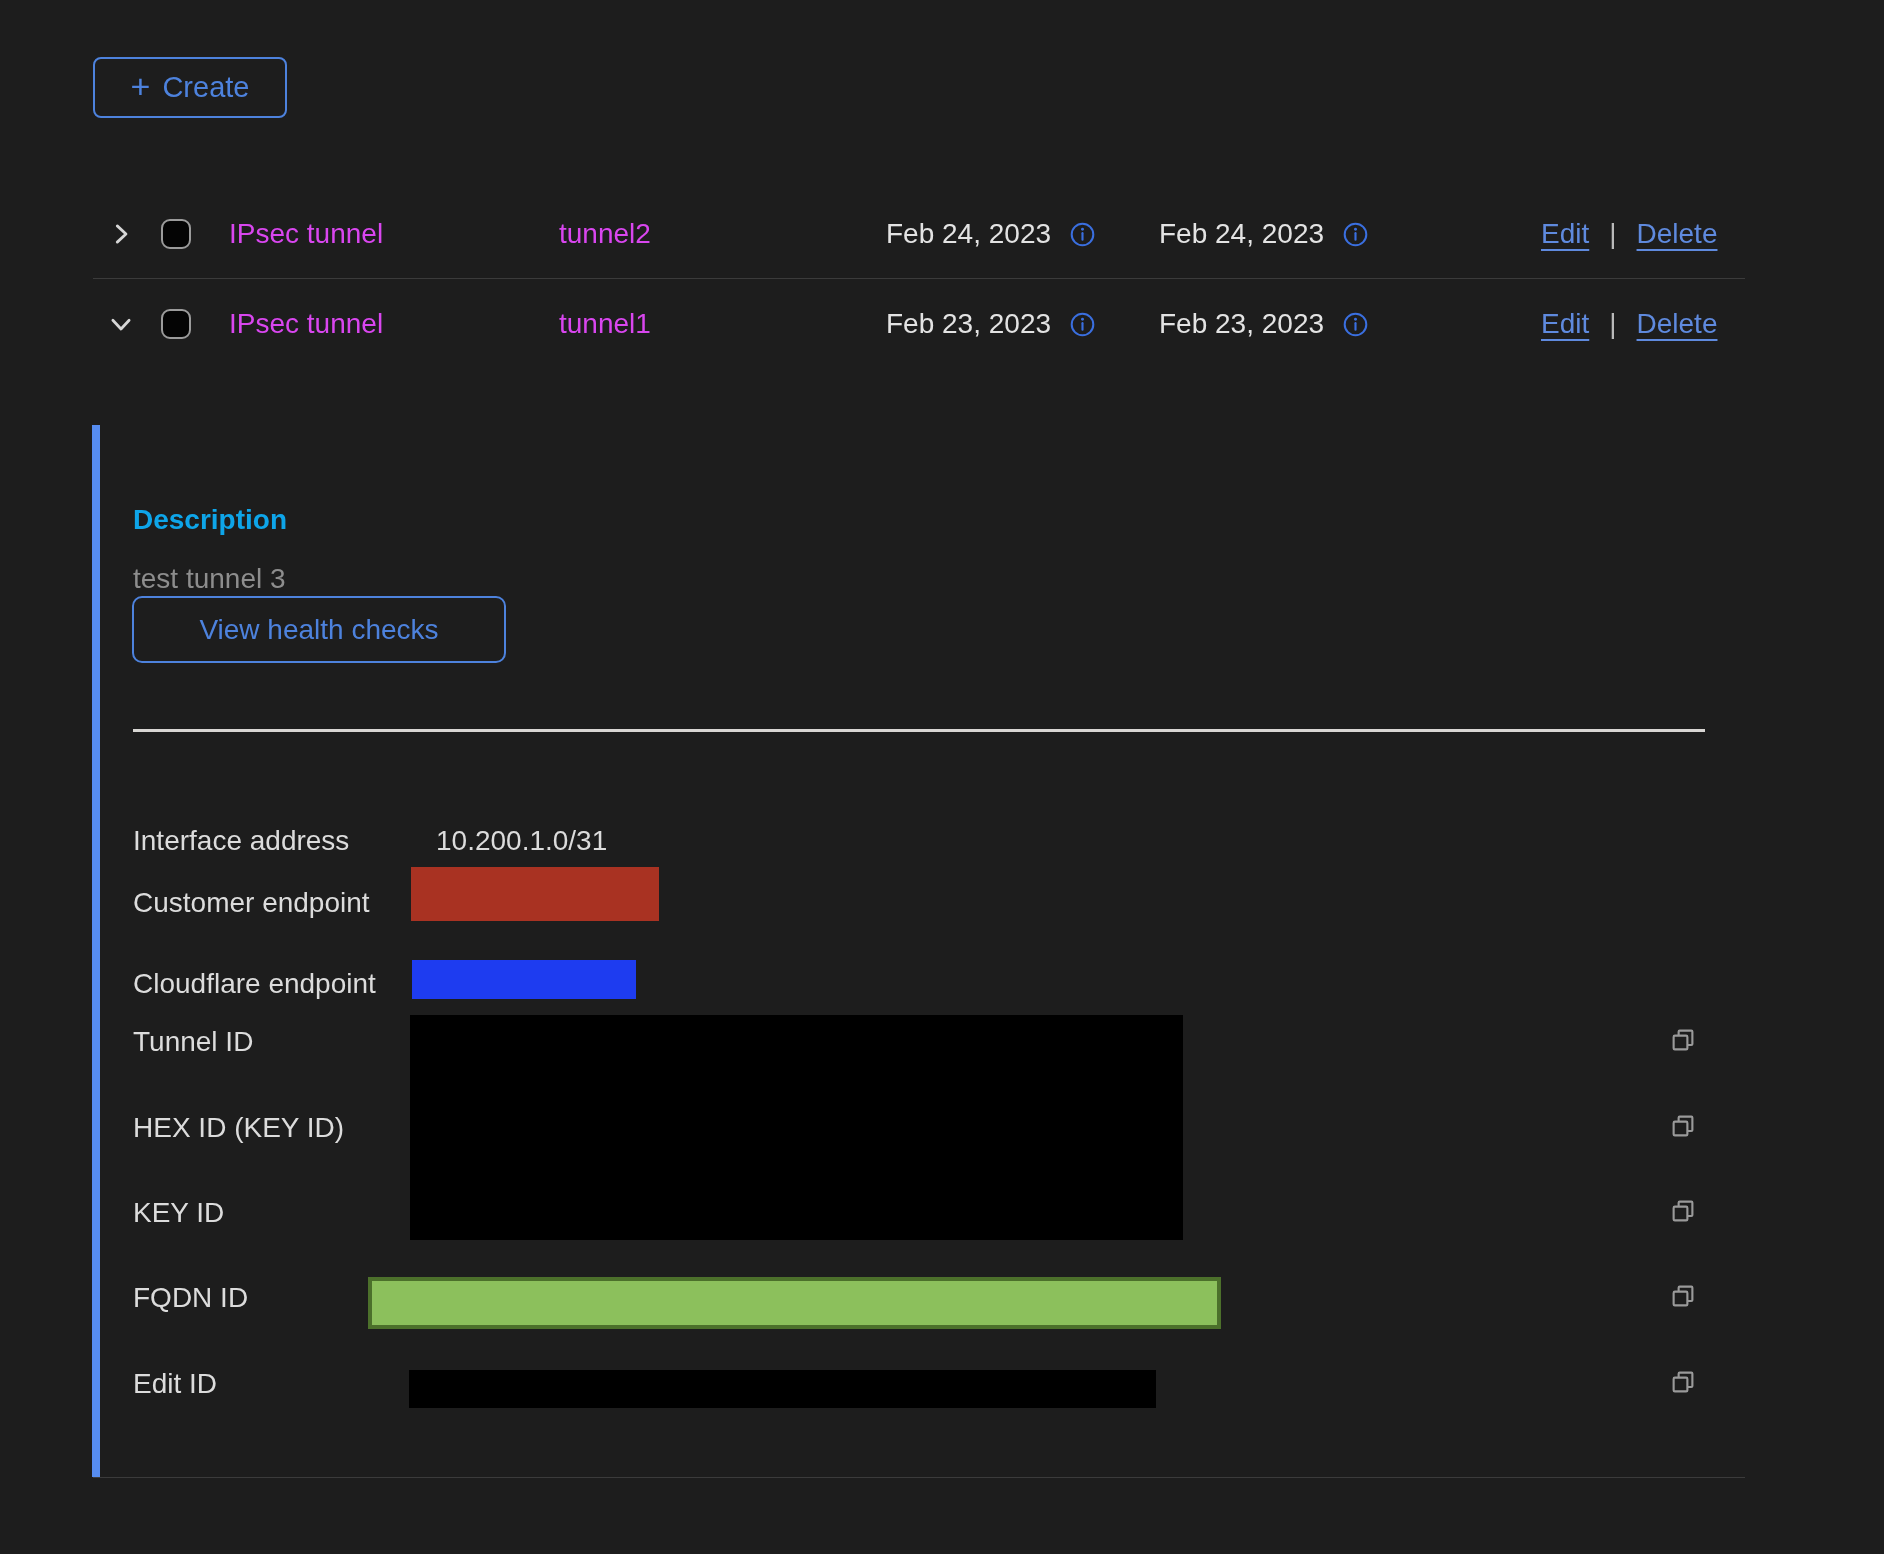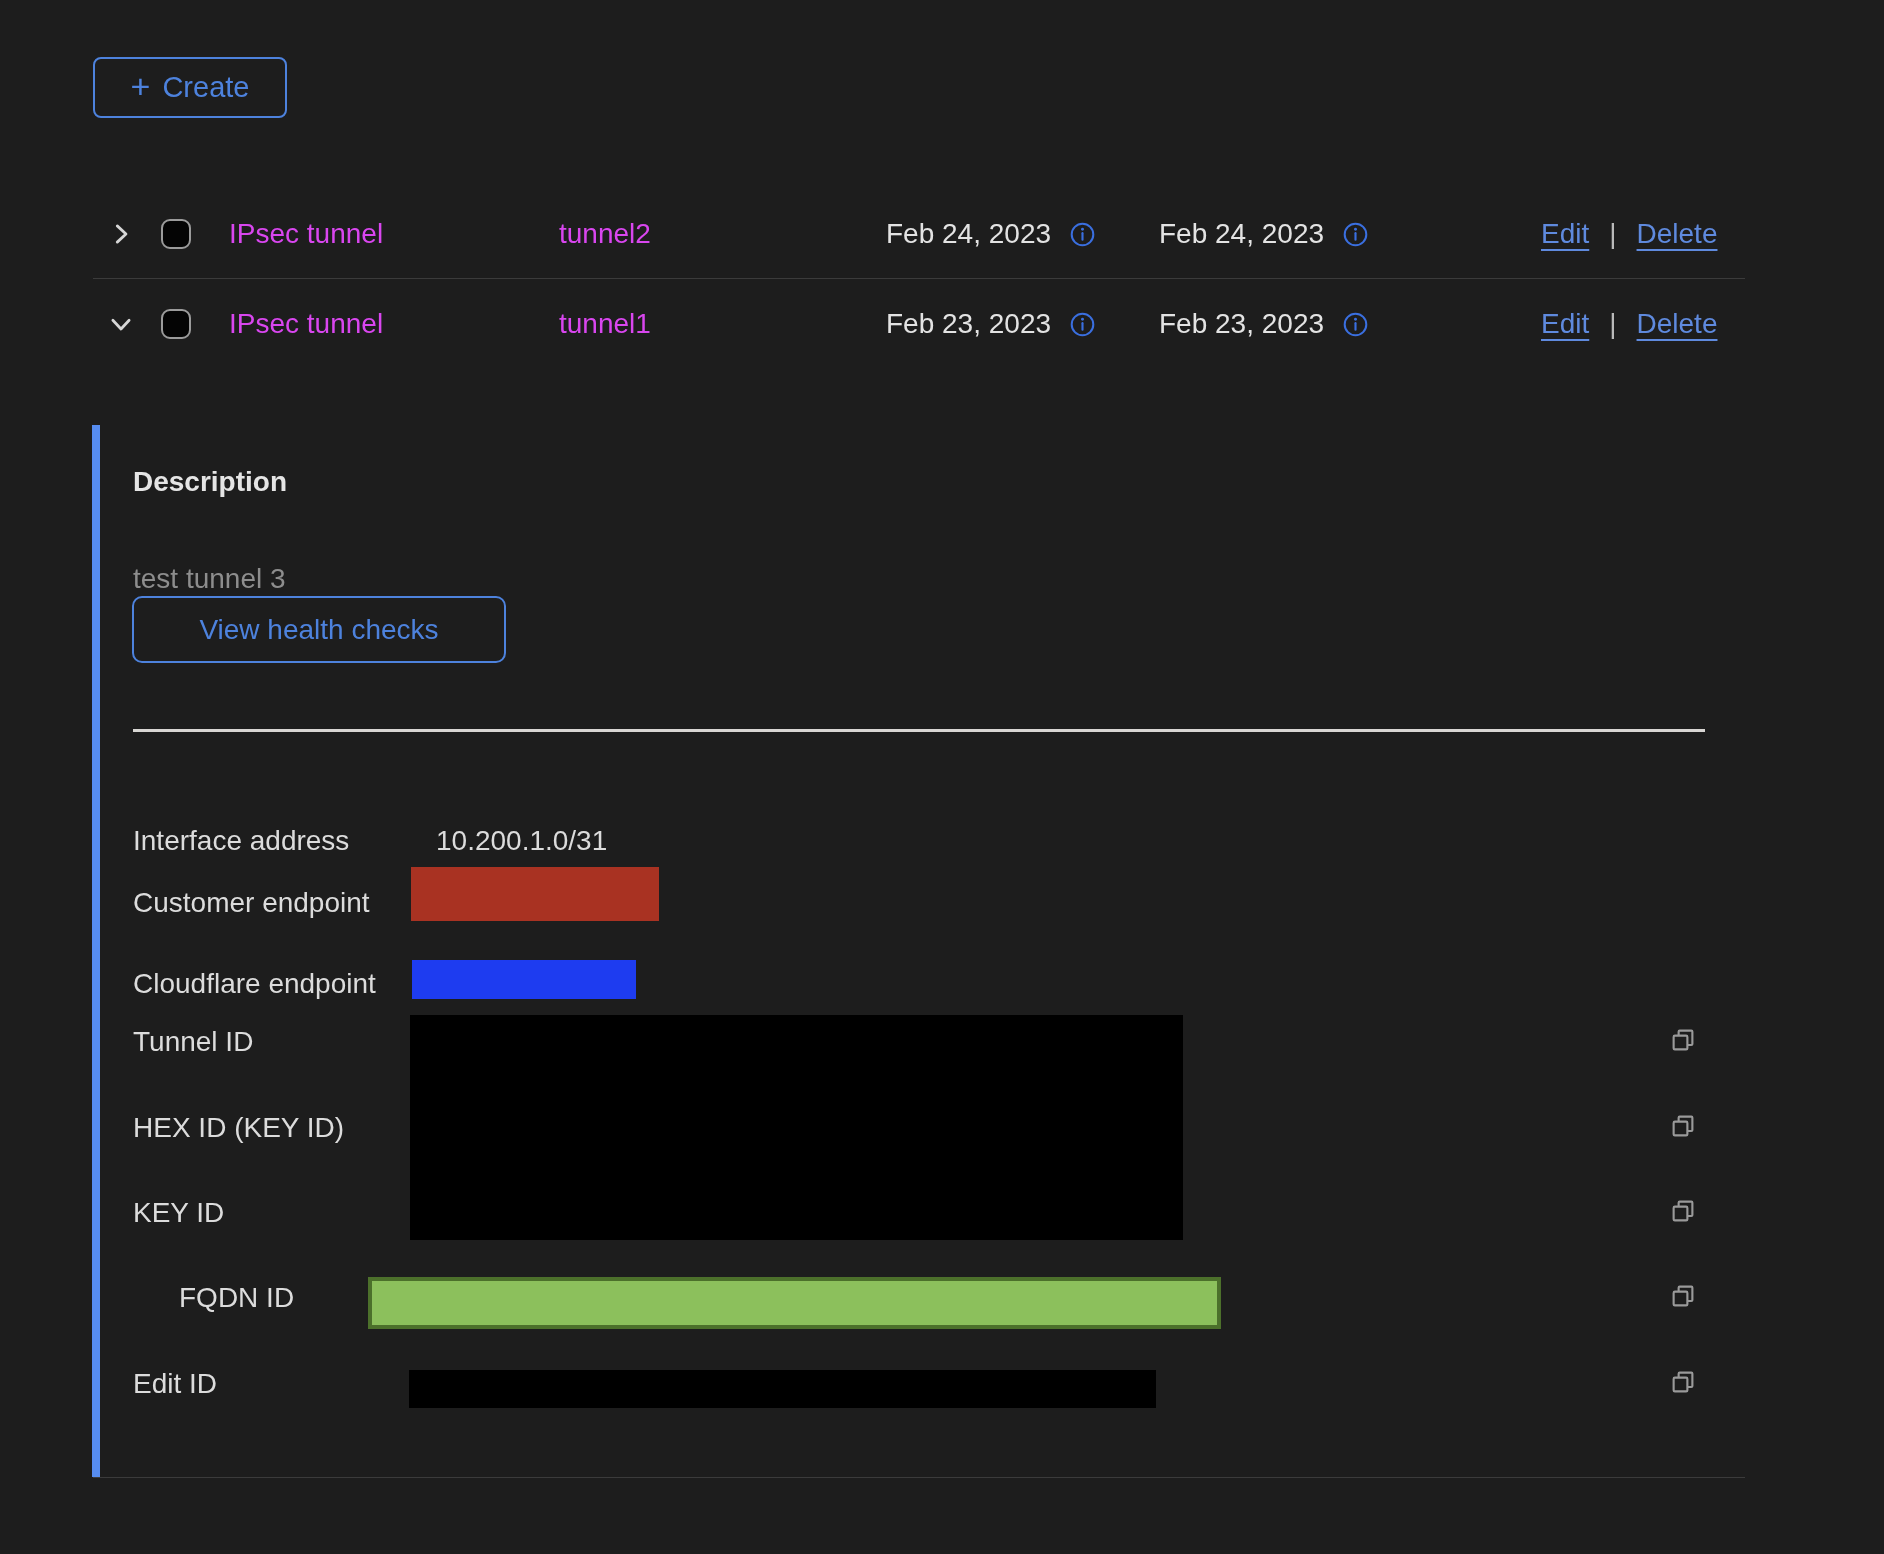--- a/index.html
+++ b/index.html
@@ -59,21 +59,21 @@
   .sep{color:#b9b9b9;text-decoration:none;}
 
   
   .panel{
     position:absolute;left:93px;top:425px;width:1652px;height:1053px;
     border-bottom:1px solid #3b3b3b;
   }
   .accent-bar{position:absolute;left:-1px;top:0;width:8px;height:100%;background:var(--accent-bar);}
   .p-abs{position:absolute;}
   .d-label{font-size:28px;color:#dcdcdc;}
-  .d-head{font-weight:600;color:#e5e5e5;}
+  .d-head{font-weight:600;color:#0ea5e9;margin-top:38px;}
   .d-muted{color:#8d8d8d;}
   .health-btn{
     position:absolute;left:39px;top:171px;width:374px;height:67px;
     background:transparent;border:2px solid var(--accent);border-radius:10px;
     color:var(--accent);font-size:28px;font-family:inherit;cursor:pointer;
   }
   .light-divider{position:absolute;left:40px;top:304px;width:1572px;height:3px;background:#d8d6d3;}
   .redact{position:absolute;}
   .r-red{left:318px;top:442px;width:248px;height:54px;background:var(--redaction-red);}
   .r-blue{left:319px;top:535px;width:224px;height:39px;background:var(--redaction-blue);}
@@ -194,21 +194,21 @@
 
     <div class="p-abs d-label" style="left:40px;top:543px;">Cloudflare endpoint</div>
     <div class="redact r-blue"></div>
 
     <div class="p-abs d-label" style="left:40px;top:601px;">Tunnel ID</div>
     <div class="redact r-black-big"></div>
 
     <div class="p-abs d-label" style="left:40px;top:687px;">HEX ID (KEY ID)</div>
     <div class="p-abs d-label" style="left:40px;top:772px;">KEY ID</div>
 
-    <div class="p-abs d-label" style="left:40px;top:857px;margin-left:46px;">FQDN ID</div>
+    <div class="p-abs d-label" style="left:40px;top:857px;">FQDN ID</div>
     <div class="redact r-green"></div>
 
     <div class="p-abs d-label" style="left:40px;top:943px;">Edit ID</div>
     <div class="redact r-black-user"></div>
 
     <button class="copy-btn" style="top:600px;">
       <svg width="30" height="30" viewBox="0 0 24 24" fill="none" stroke="#9a9a9a" stroke-width="1.7" stroke-linejoin="round">
           <rect x="4.5" y="8.5" width="11" height="11" rx="1"></rect>
           <path d="M8.5 8.5 V5.3 a0.8 0.8 0 0 1 0.8 -0.8 H18.7 a0.8 0.8 0 0 1 0.8 0.8 V15.2 a0.8 0.8 0 0 1 -0.8 0.8 H16"></path>
         </svg>

